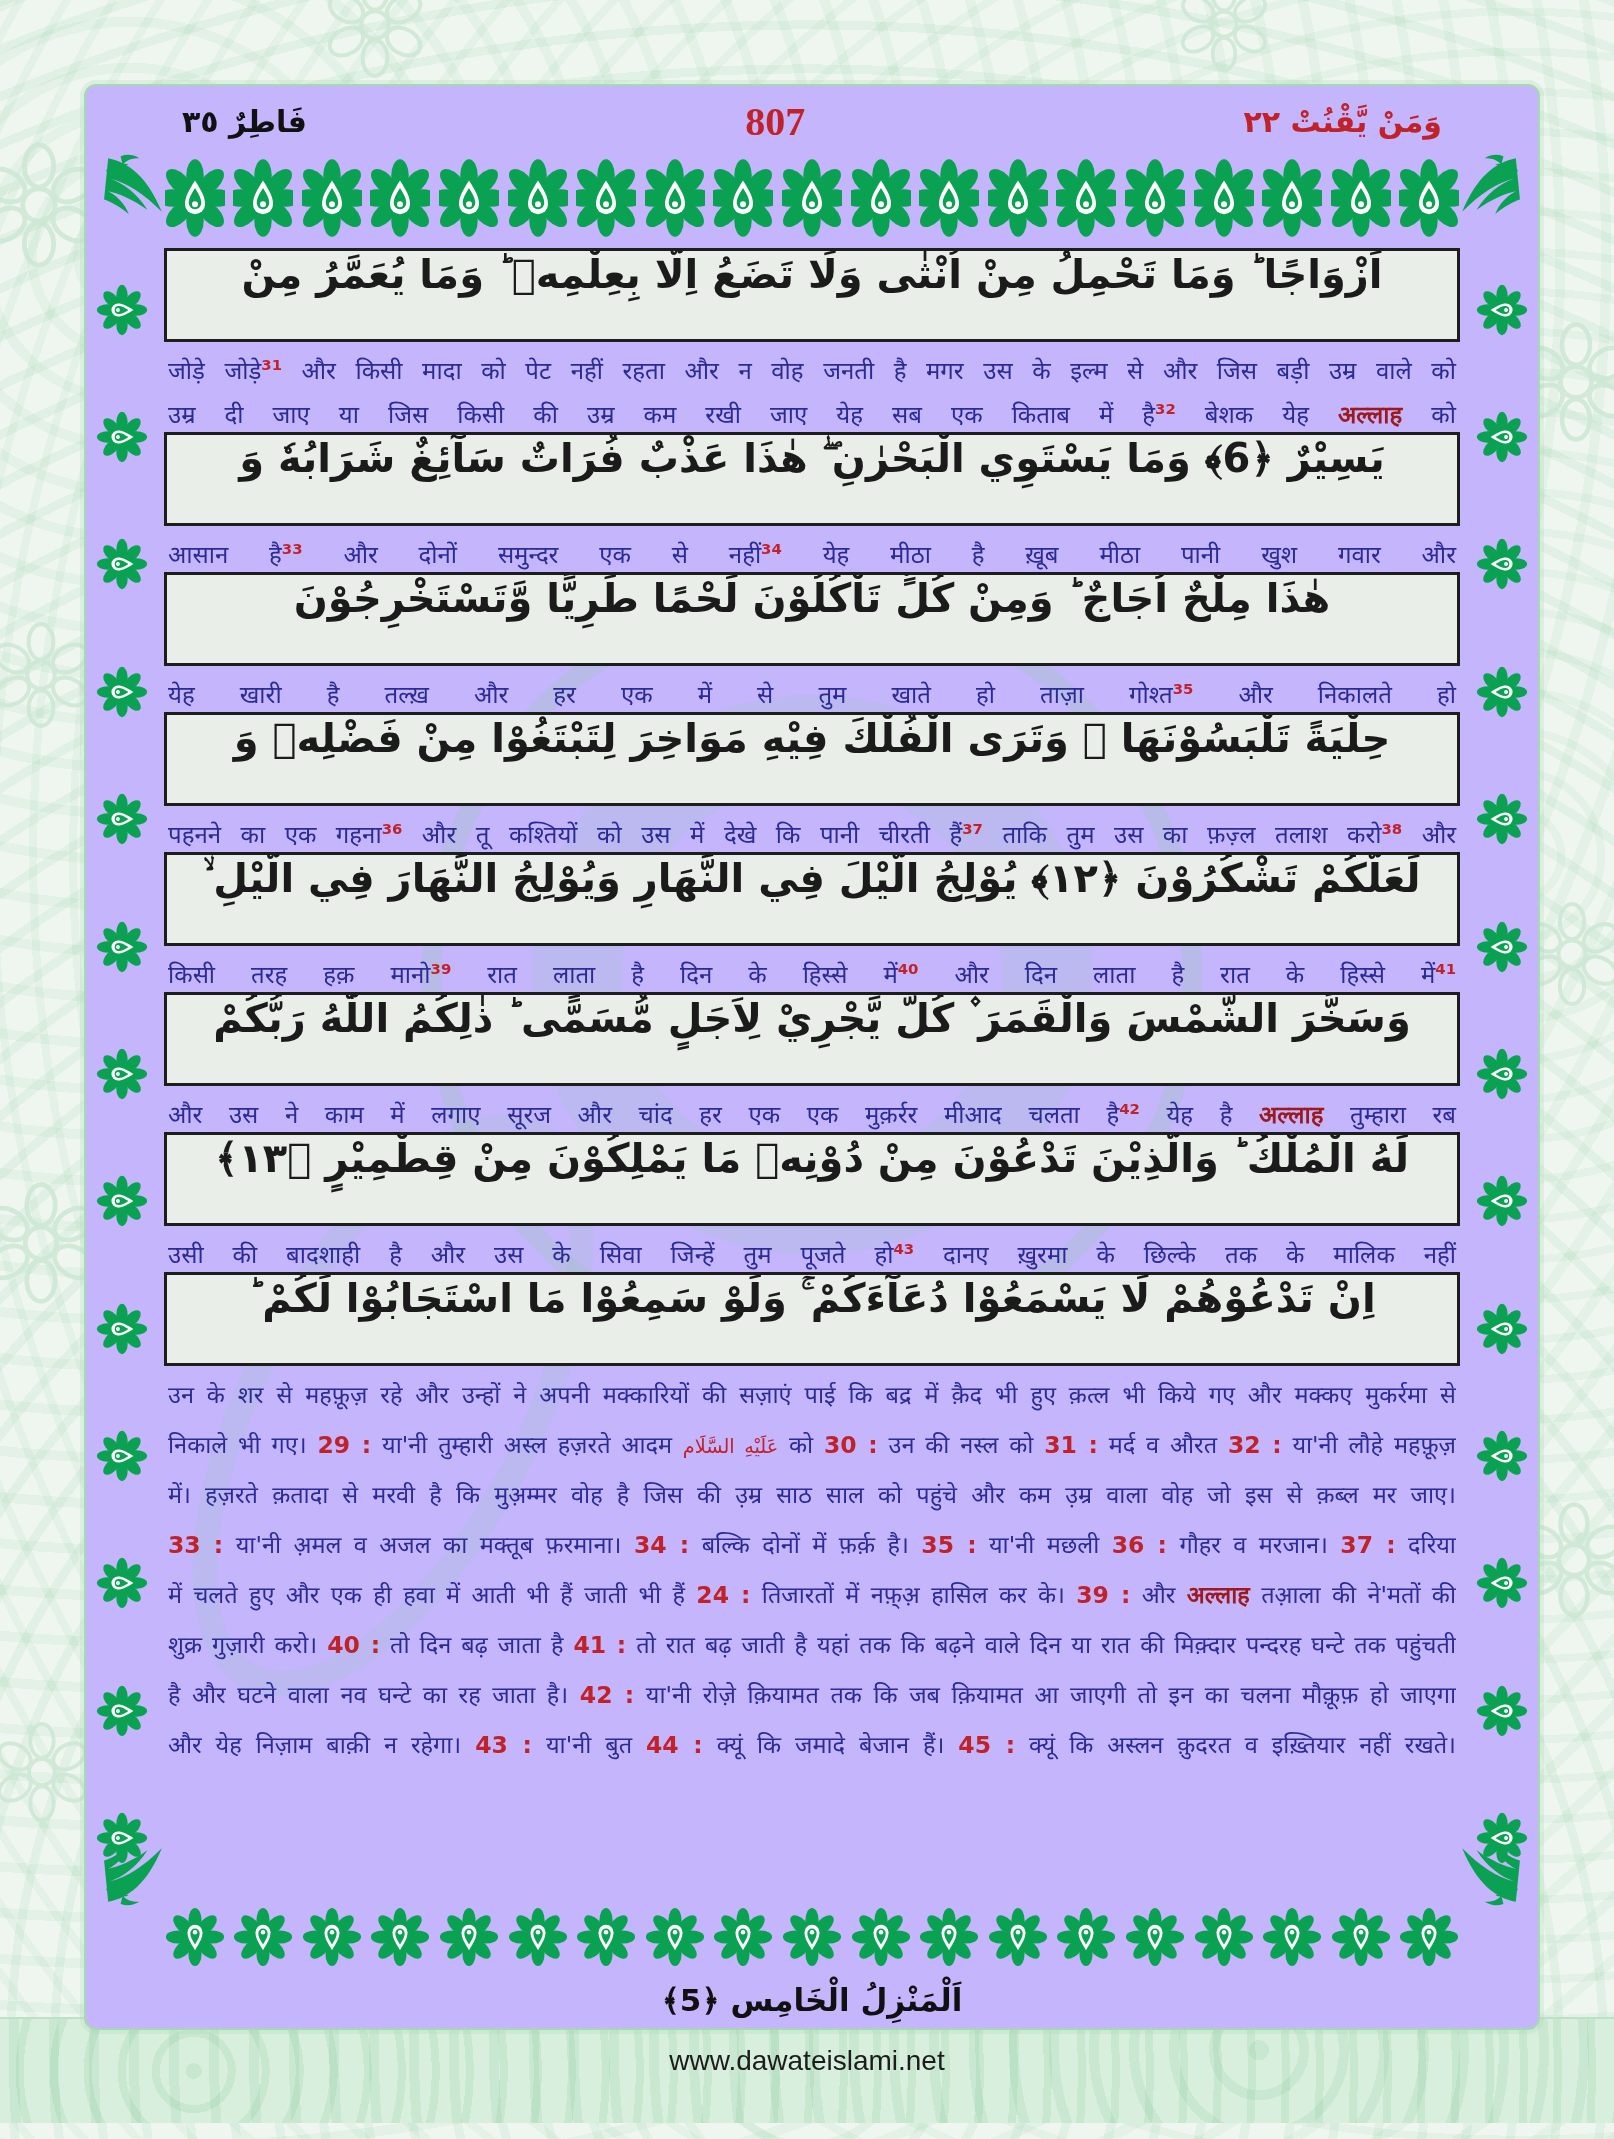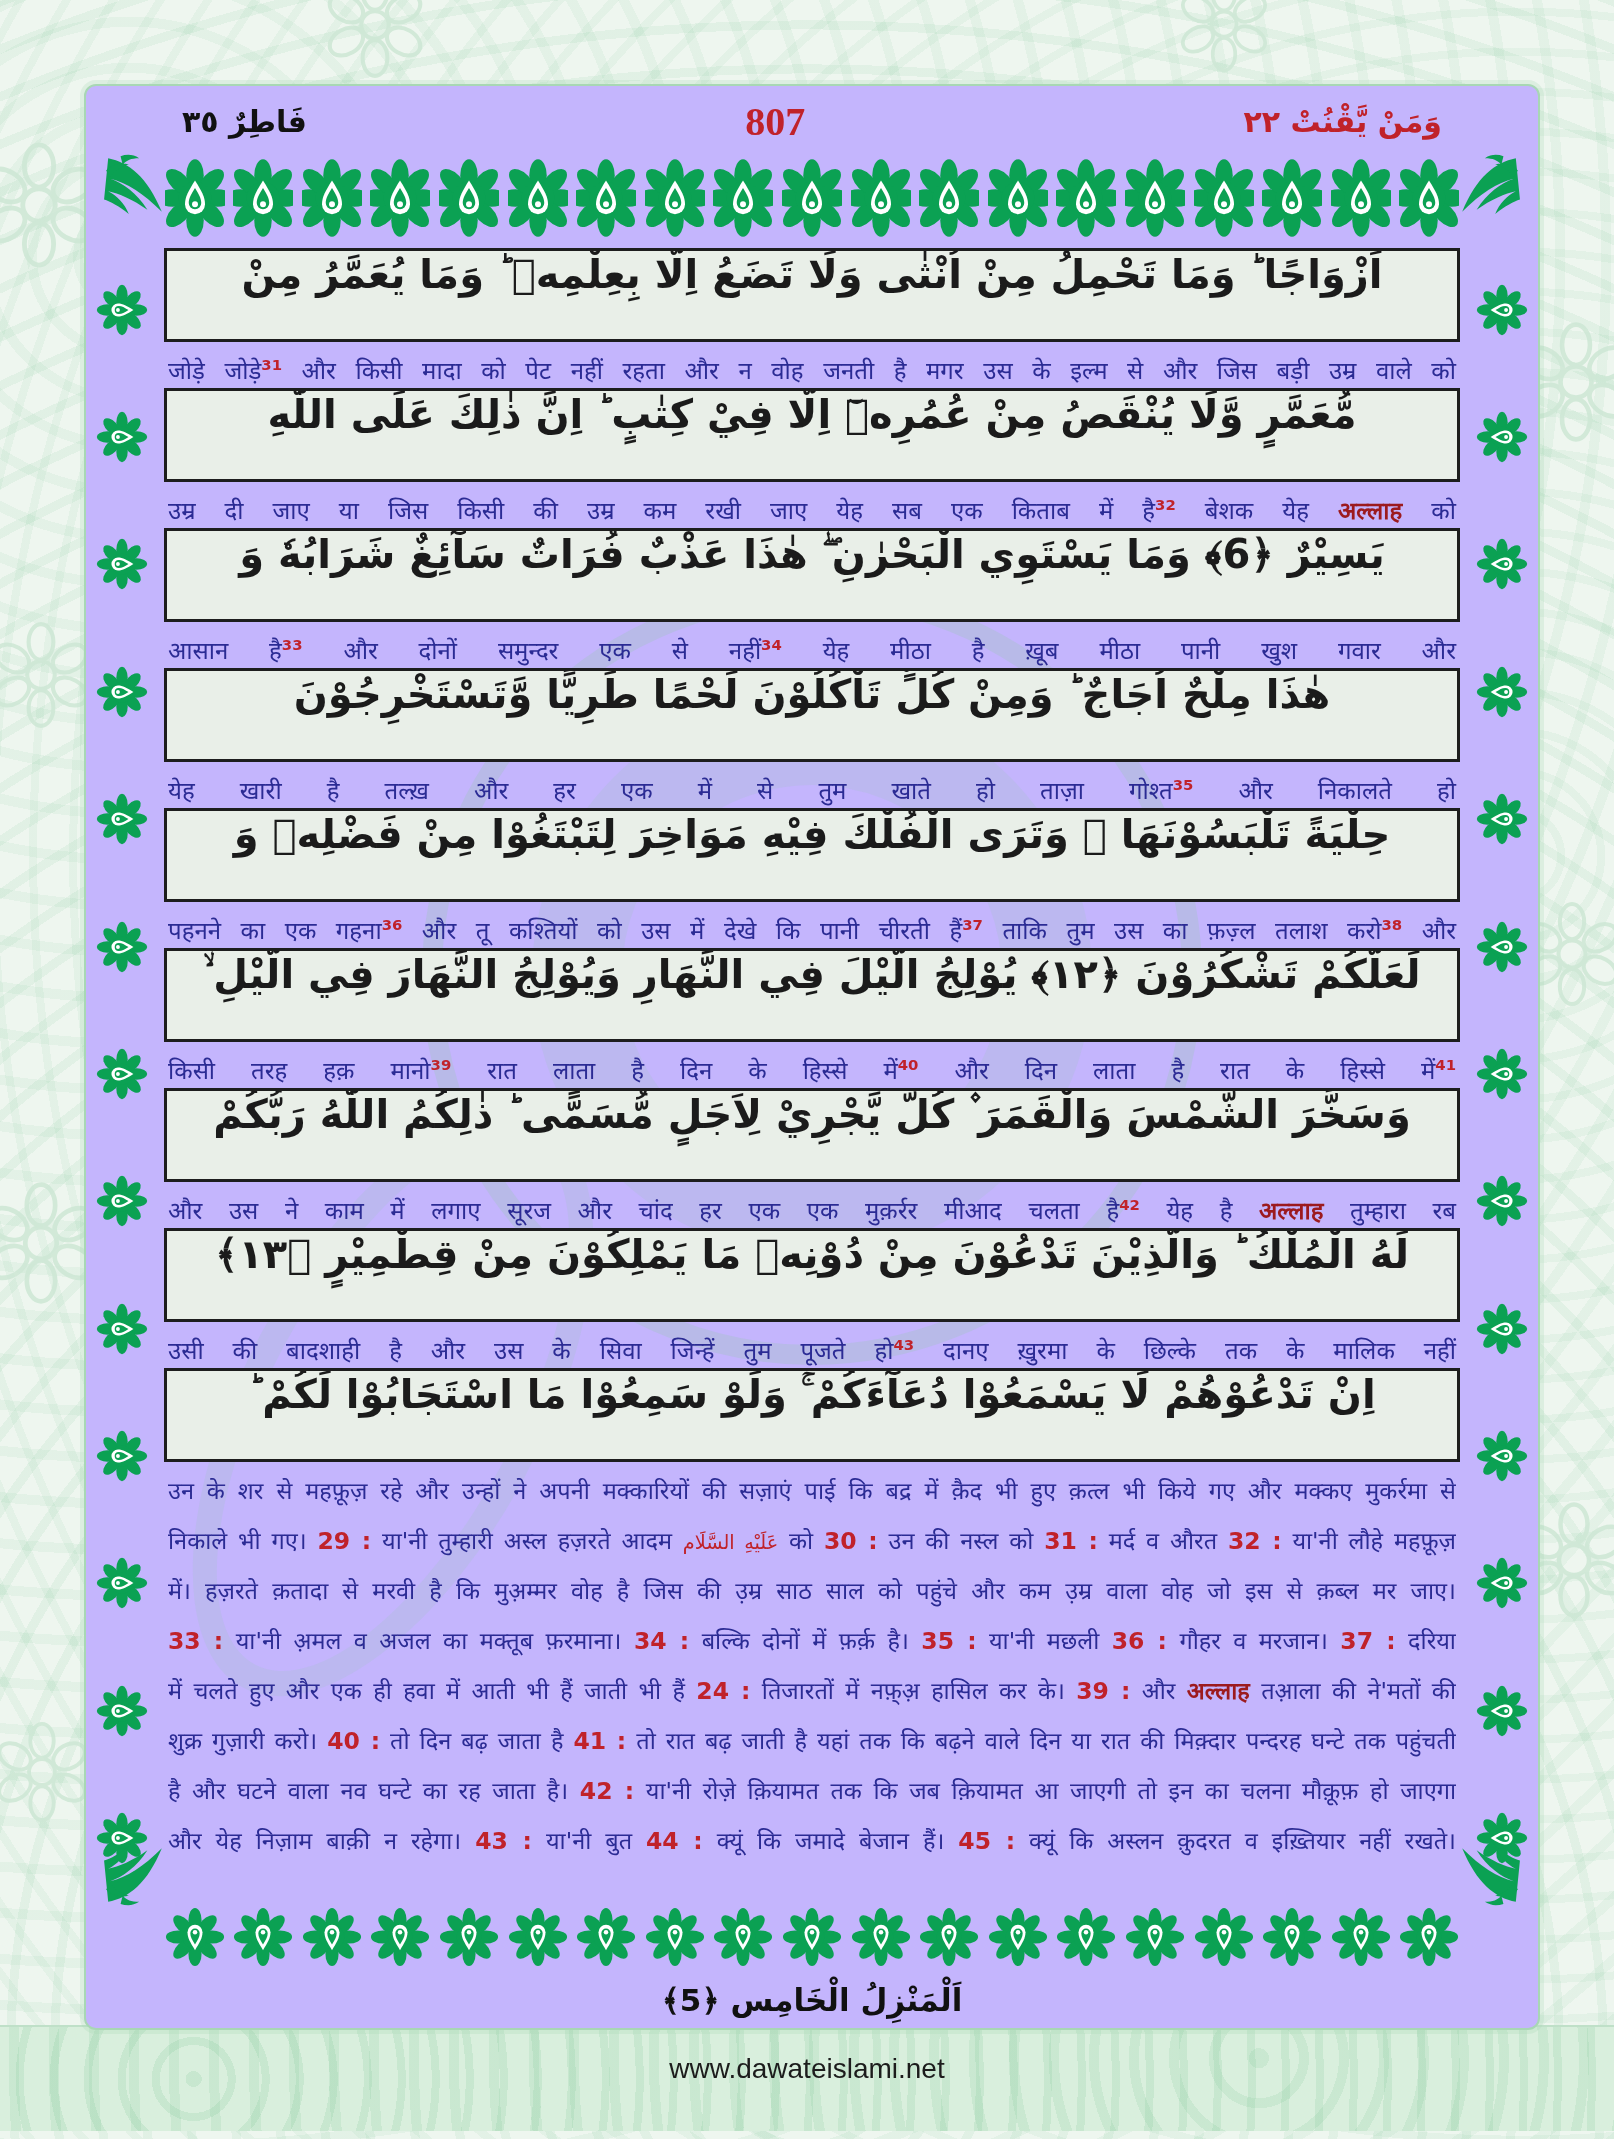--- a/index.html
+++ b/index.html
@@ -85,21 +85,21 @@
   .red{color:var(--red);font-weight:700;}
   .allah{color:var(--allah);font-weight:700;}
   .ar{color:var(--red);font-size:0.82em;direction:rtl;unicode-bidi:embed;}
 
   
   .manzil{height:56px;display:flex;align-items:center;justify-content:center;}
   .manzil-text{font-size:31px;font-weight:700;color:#111;direction:rtl;}
 
   
   .site-strip{
-    position:absolute;left:0;bottom:8px;width:1614px;height:106px;z-index:1;
+    position:absolute;left:0;bottom:16px;width:1614px;height:106px;z-index:1;
     background-color:#d9efdd;border-top:2px solid #bfe0c8;
     background-image:
       repeating-radial-gradient(circle at 12% 50%, rgba(120,195,145,.18) 0 8px, transparent 8px 34px),
       repeating-radial-gradient(circle at 78% 30%, rgba(120,195,145,.16) 0 10px, transparent 10px 40px);
     display:flex;align-items:flex-start;justify-content:center;
   }
   .site-url{margin-top:26px;font-family:"Liberation Sans",sans-serif;font-size:28px;color:#1c1c1c;}
 </style>
 </head>
 <body>
@@ -303,23 +303,20 @@
       </div>
       <div id="verses">
   <div class="verse-block">
     <div class="arabic-box">
       <div class="arabic-text">اَزْوَاجًا ؕ وَمَا تَحْمِلُ مِنْ اُنْثٰى وَلَا تَضَعُ اِلَّا بِعِلْمِهٖ ؕ وَمَا يُعَمَّرُ مِنْ</div>
     </div>
     <div class="hindi-line"><span>जोड़े जोड़े</span><span class="sup">31</span><span> और किसी मादा को पेट नहीं रहता और न वोह जनती है मगर उस के इल्म से और जिस बड़ी उम्र वाले को</span></div>
   </div>
 
   <div class="verse-block">
-    <div class="arabic-box">
-      <div class="arabic-text">مُّعَمَّرٍ وَّلَا يُنْقَصُ مِنْ عُمُرِهٖٓ اِلَّا فِيْ كِتٰبٍ ؕ اِنَّ ذٰلِكَ عَلَى اللّٰهِ</div>
-    </div>
     <div class="hindi-line"><span>उम्र दी जाए या जिस किसी की उम्र कम रखी जाए येह सब एक किताब में है</span><span class="sup">32</span><span> बेशक येह </span><span class="allah">अल्लाह</span><span> को</span></div>
   </div>
 
   <div class="verse-block">
     <div class="arabic-box">
       <div class="arabic-text">يَسِيْرٌ ﴿6﴾ وَمَا يَسْتَوِي الْبَحْرٰنِ ۖ هٰذَا عَذْبٌ فُرَاتٌ سَآئِغٌ شَرَابُهٗ وَ</div>
     </div>
     <div class="hindi-line"><span>आसान है</span><span class="sup">33</span><span> और दोनों समुन्दर एक से नहीं</span><span class="sup">34</span><span> येह मीठा है ख़ूब मीठा पानी खुश गवार और</span></div>
   </div>
 

